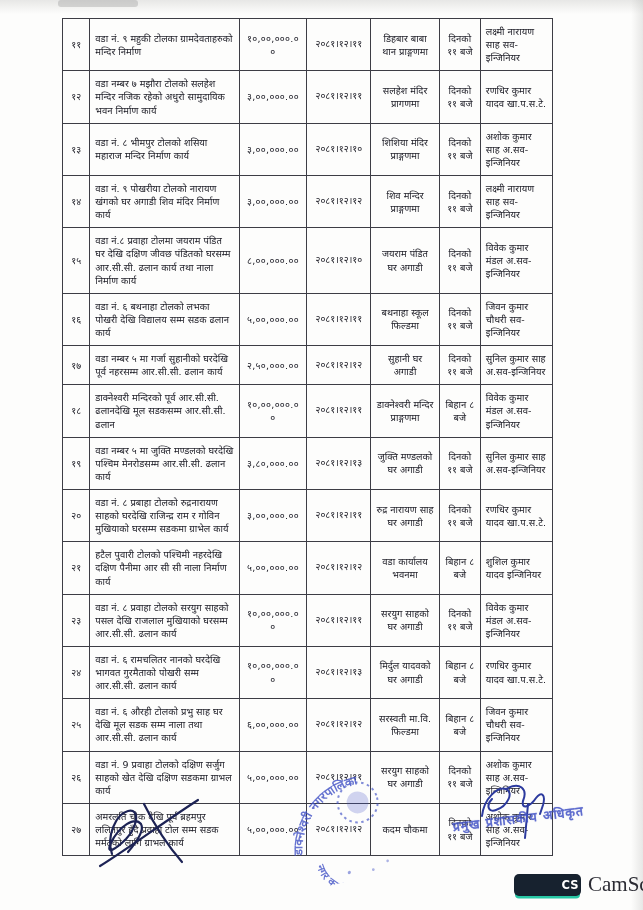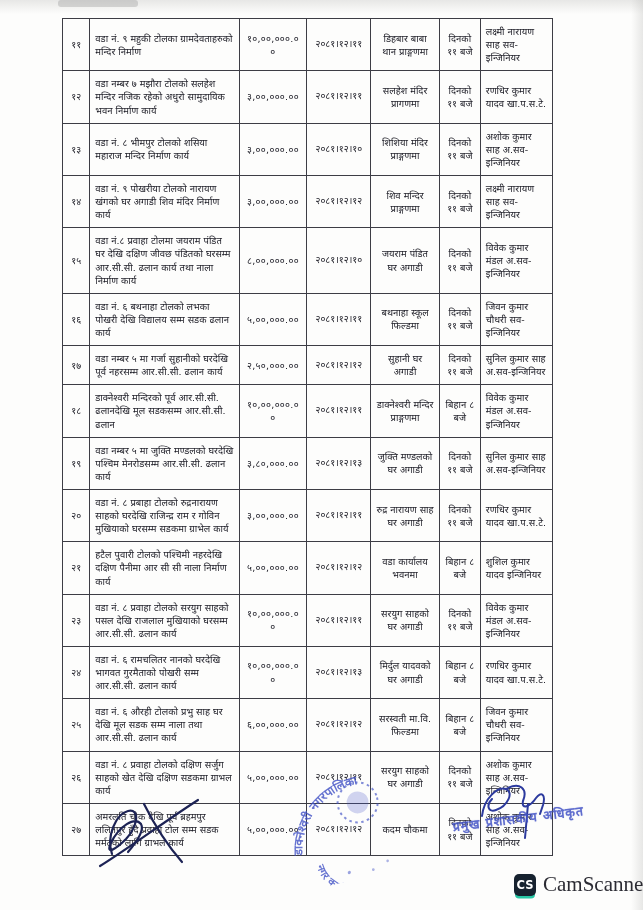--- a/index.html
+++ b/index.html
@@ -62,20 +62,21 @@
   .camscanner{
     position:absolute;left:514px;top:872px;
     display:flex;align-items:center;gap:7px;
   }
   .cs-badge{
     width:22px;height:22px;border-radius:5px;
     background:#17222f;color:#ffffff;
     font-size:11.5px;font-weight:bold;
     display:flex;align-items:center;justify-content:center;
     box-shadow:0 3.5px 0 -1px #27c7a5;
+    padding-left:45px;
   }
   .cs-label{
     font-family:"Liberation Serif","DejaVu Serif",serif;
     font-size:21px;color:#2b2b33;
   }
 </style>
 </head>
 <body>
 
 <div class="page">
@@ -222,21 +223,21 @@
       <td class="c-desc">वडा नं. ६ औरही टोलको प्रभु साह घर देखि मूल सडक सम्म नाला तथा आर.सी.सी. ढलान कार्य</td>
       <td class="c-amt">६,००,०००.००</td>
       <td class="c-date">२०८१।१२।१२</td>
       <td class="c-loc">सरस्वती मा.वि. फिल्डमा</td>
       <td class="c-time">बिहान ८ बजे</td>
       <td class="c-off">जिवन कुमार चौधरी सव-इन्जिनियर</td>
     </tr>
 
     <tr>
       <td class="c-sn">२६</td>
-      <td class="c-desc">वडा नं. ८ प्रवाहा टोलको दक्षिण सर्जुग साहको खेत देखि दक्षिण सडकमा ग्राभल कार्य</td>
+      <td class="c-desc">वडा नं. 9 प्रवाहा टोलको दक्षिण सर्जुग साहको खेत देखि दक्षिण सडकमा ग्राभल कार्य</td>
       <td class="c-amt">५,००,०००.००</td>
       <td class="c-date">२०८१।१२।११</td>
       <td class="c-loc">सरयुग साहको घर अगाडी</td>
       <td class="c-time">दिनको ११ बजे</td>
       <td class="c-off">अशोक कुमार साह अ.सव-इन्जिनियर</td>
     </tr>
 
     <tr>
       <td class="c-sn">२७</td>
       <td class="c-desc">अमरलति चौक देखि पूर्व ब्रहमपुर ललितपुर हुँदै प्रवाहा टोल सम्म सडक मर्मतको लागि ग्राभल कार्य</td>

